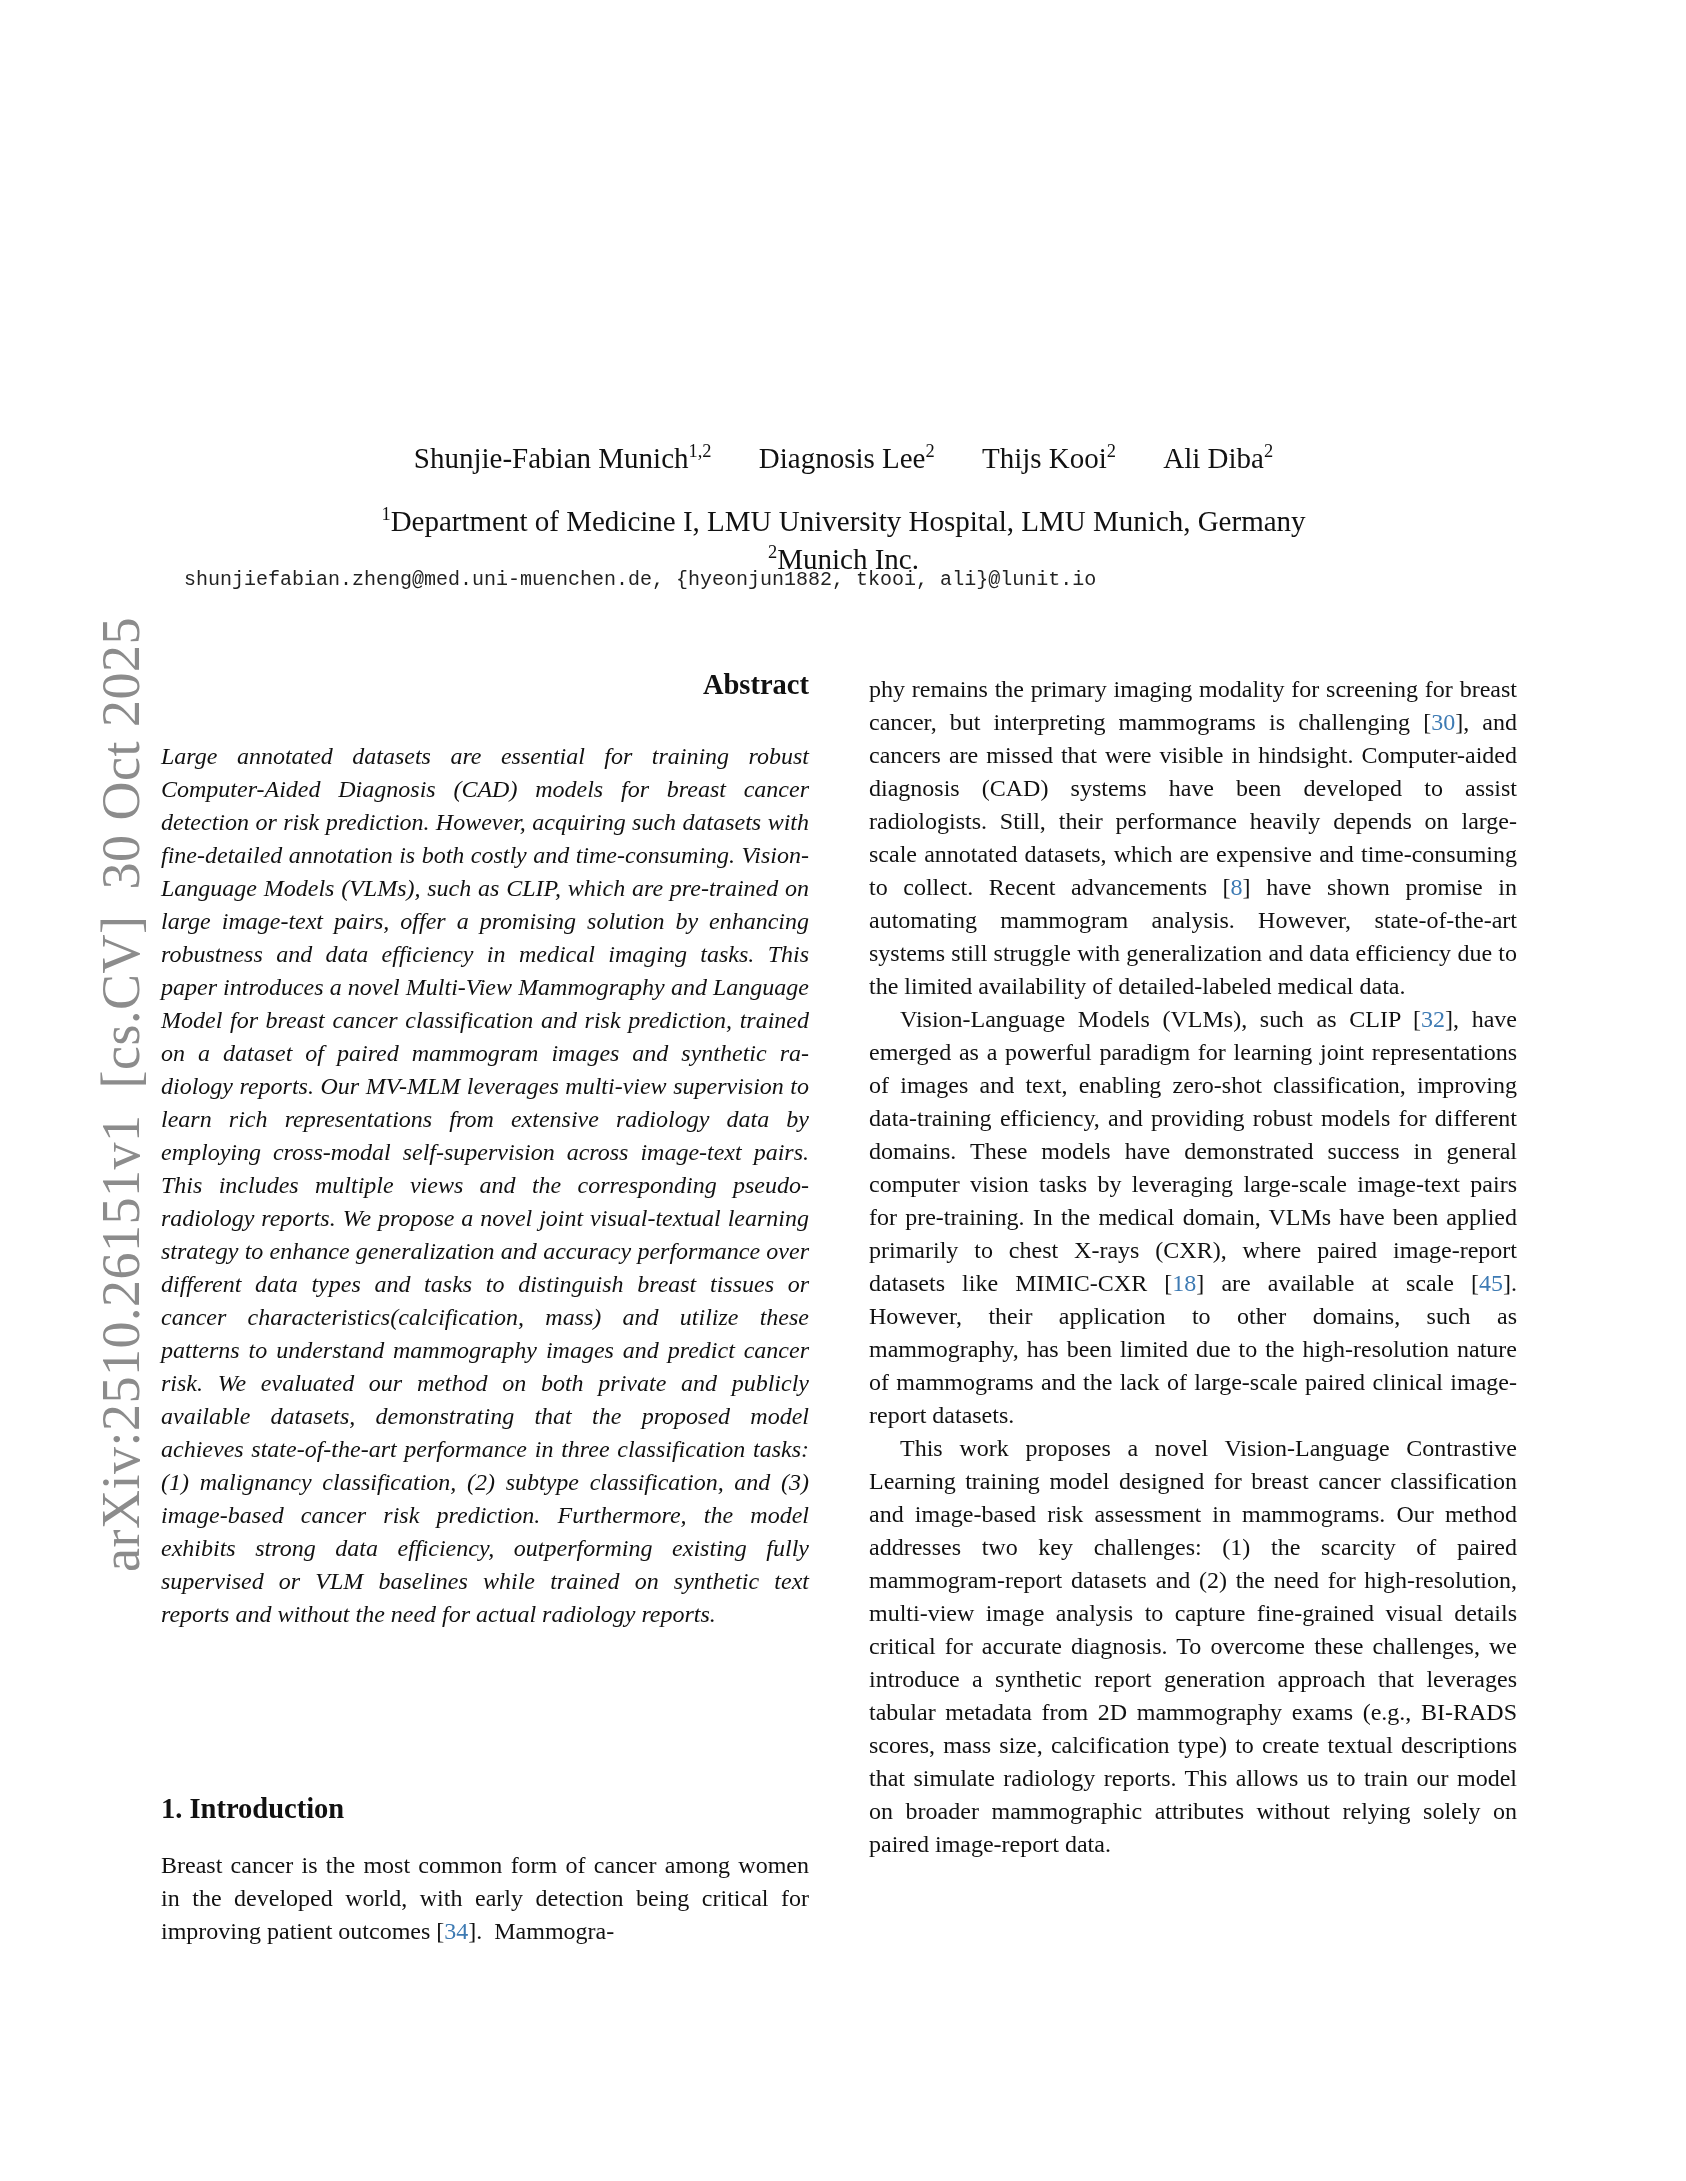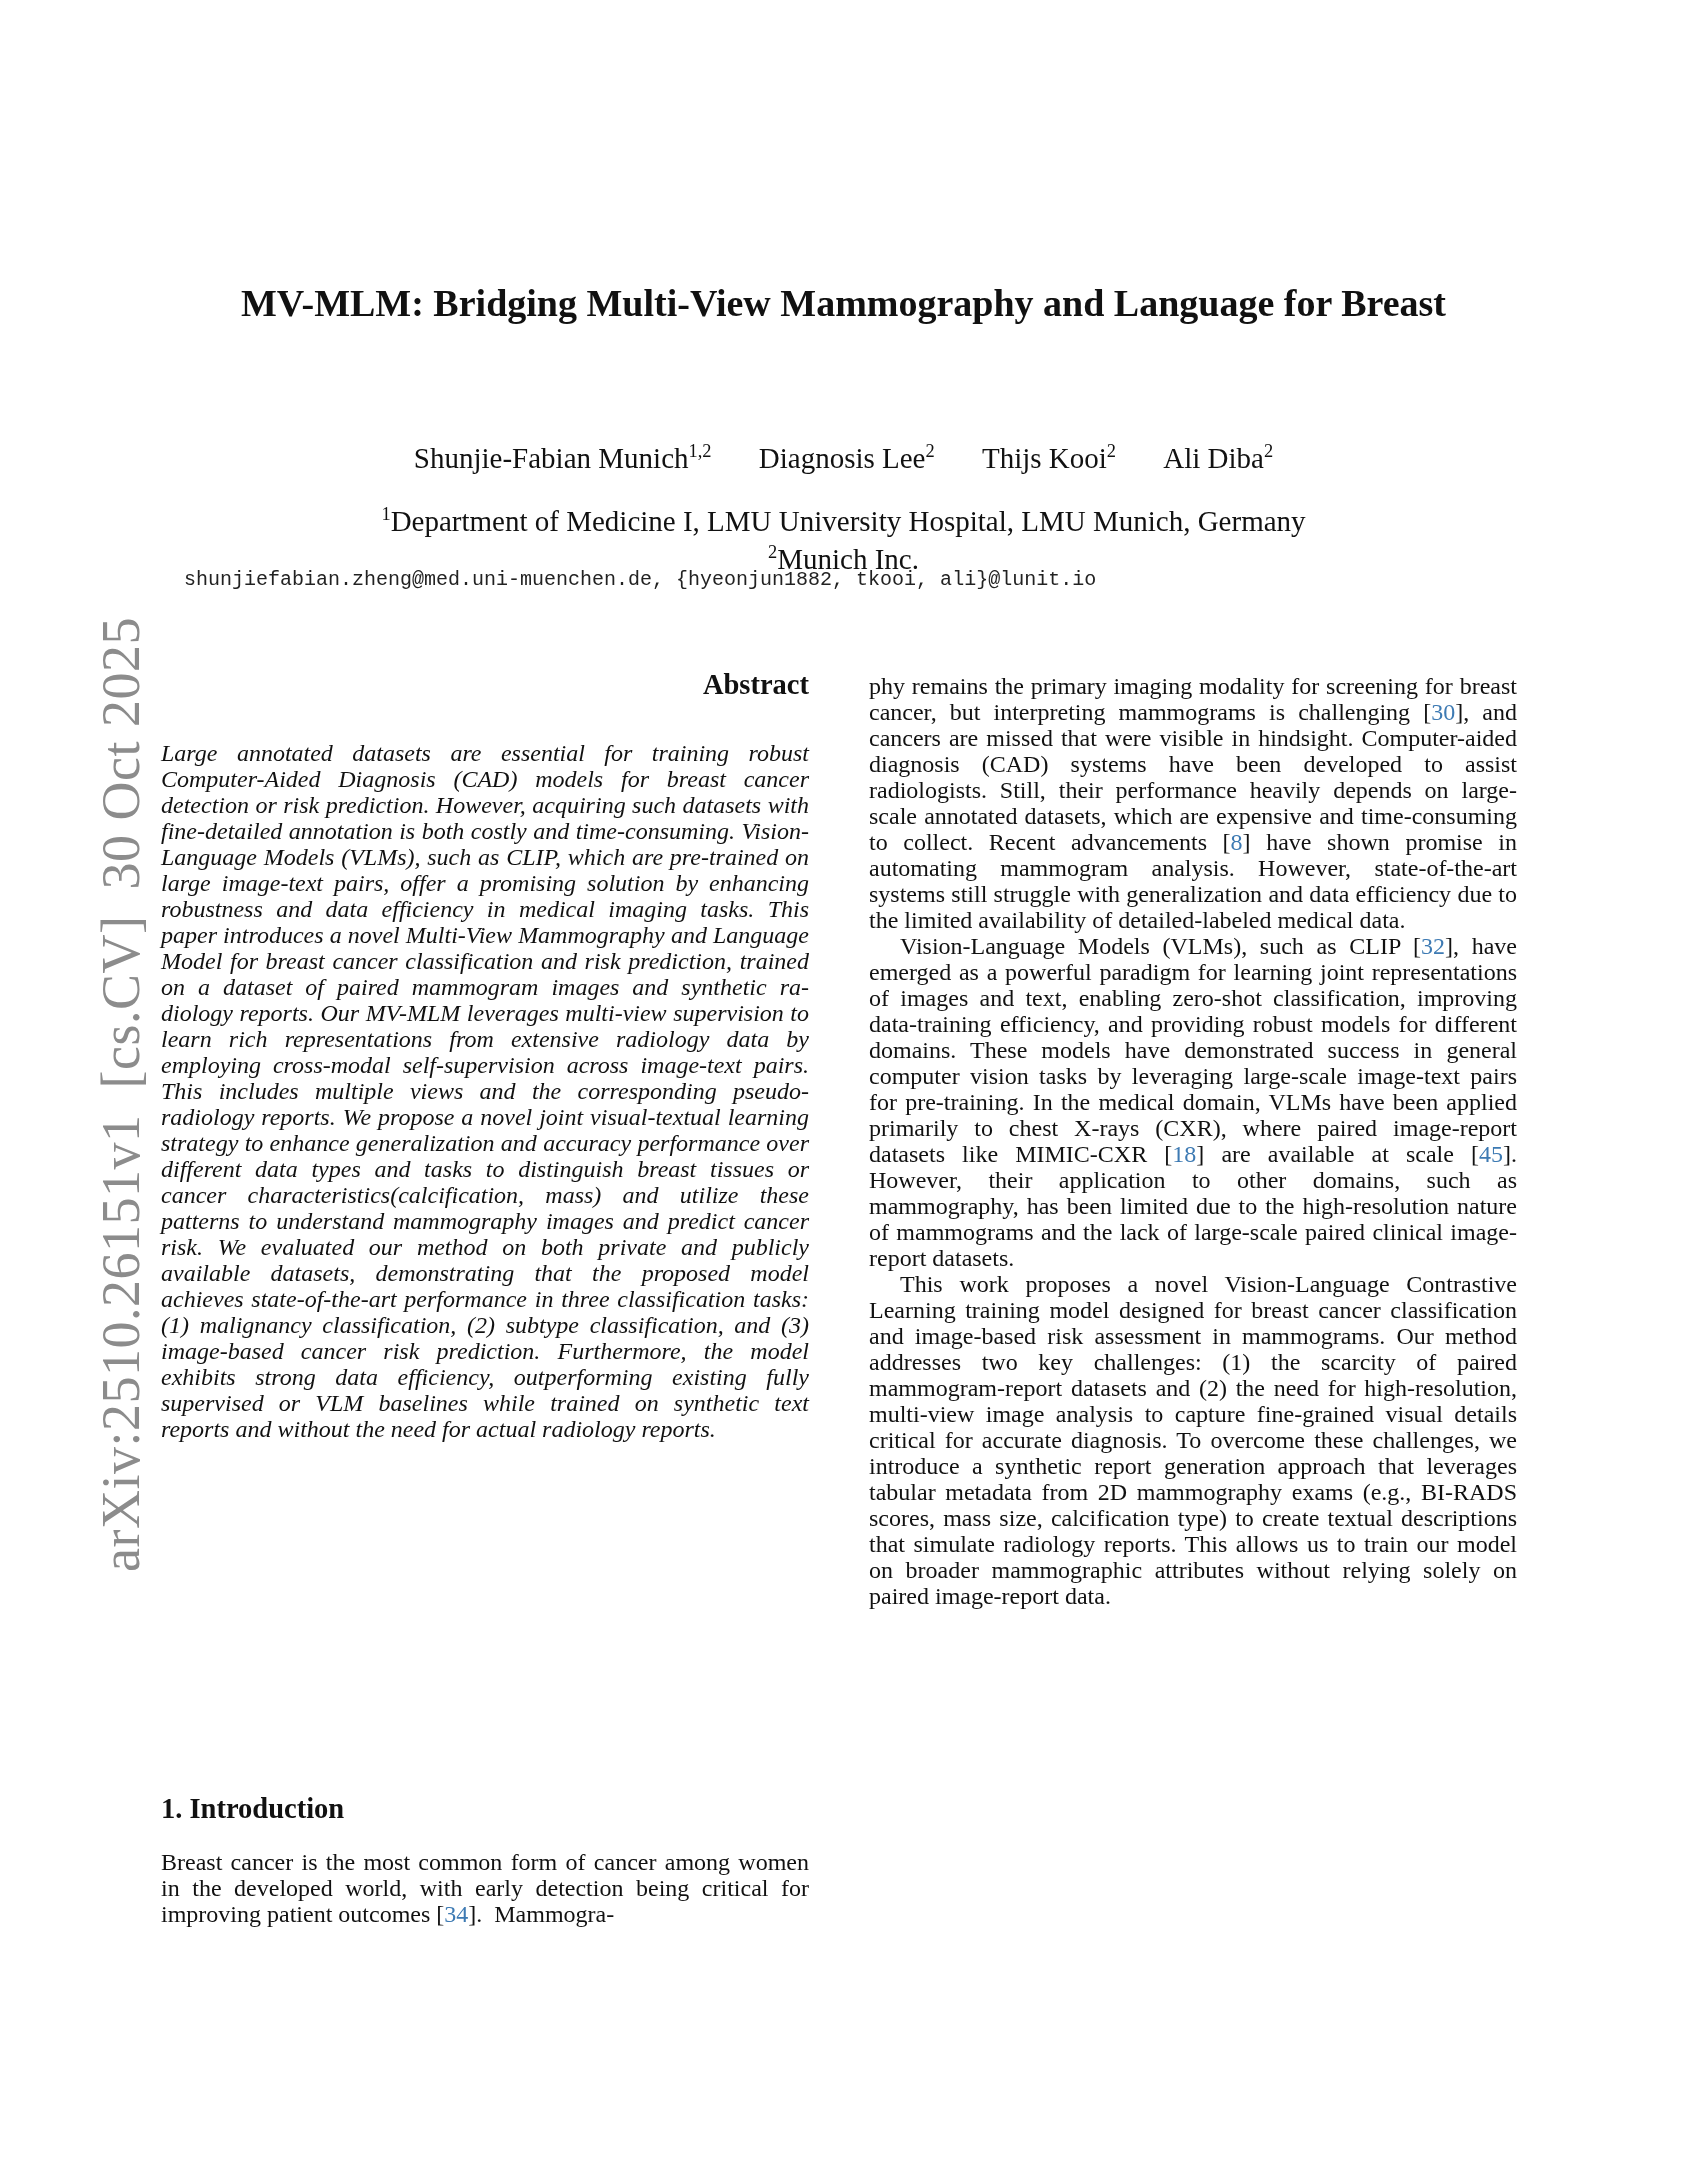--- a/index.html
+++ b/index.html
@@ -25,21 +25,21 @@
   .authors .author { margin: 0 20px; }
   .authors sup { font-size: 18.4px; vertical-align: 11px; line-height: 0; }
   .affil { position: absolute; left: 184px; width: 1319px; text-align: center; font-size: 29px; line-height: 39px; margin-top: 24px; }
   .affil sup { font-size: 18.4px; vertical-align: 11px; line-height: 0; }
   .affil-1 { top: 478px; }
   .affil-2 { top: 516px; }
   .emails {
     position: absolute; left: 184px; width: 1319px; top: 568px; text-align: left;
     font-family: "Liberation Mono", "DejaVu Sans Mono", monospace; font-size: 20px; color: #222;
   }
-  .col { position: absolute; width: 648px; font-size: 24px; line-height: 26px; text-align: justify; }
+  .col { position: absolute; width: 648px; font-size: 24px; line-height: 33px; text-align: justify; }
   .col-left { left: 161px; }
   .col-right { left: 869px; top: 673px; }
   .abstract-heading {
     position: absolute; left: 161px; width: 648px; top: 669px; text-align: right;
     font-weight: bold; font-size: 28.5px;
   }
   .abstract-body { top: 740px; font-style: italic; }
   .intro-heading { position: absolute; left: 161px; top: 1793px; font-weight: bold; font-size: 28.5px; }
   .intro-body { top: 1849px; }
   p { margin: 0; hyphens: manual; }
@@ -47,21 +47,20 @@
   .cite { color: #3d7ab3; }
 </style>
 </head>
 <body>
 
 <div class="arxiv-stamp">
   <span>arXiv:2510.26151v1</span><span class="gap"></span><span>[cs.CV]</span><span class="gap"></span><span>30 Oct 2025</span>
 </div>
 
 <div class="title">
-  <div>MV-MLM: Bridging Multi-View Mammography and Language for Breast</div>
 </div>
 
 <div class="authors">
   <span class="author"><span>Shunjie-Fabian Munich</span><sup>1,2</sup></span>
   <span class="author"><span>Diagnosis Lee</span><sup>2</sup></span>
   <span class="author"><span>Thijs Kooi</span><sup>2</sup></span>
   <span class="author"><span>Ali Diba</span><sup>2</sup></span>
 </div>
 
 <div class="affil affil-1"><sup>1</sup><span>Department of Medicine I, LMU University Hospital, LMU Munich, Germany</span></div>

